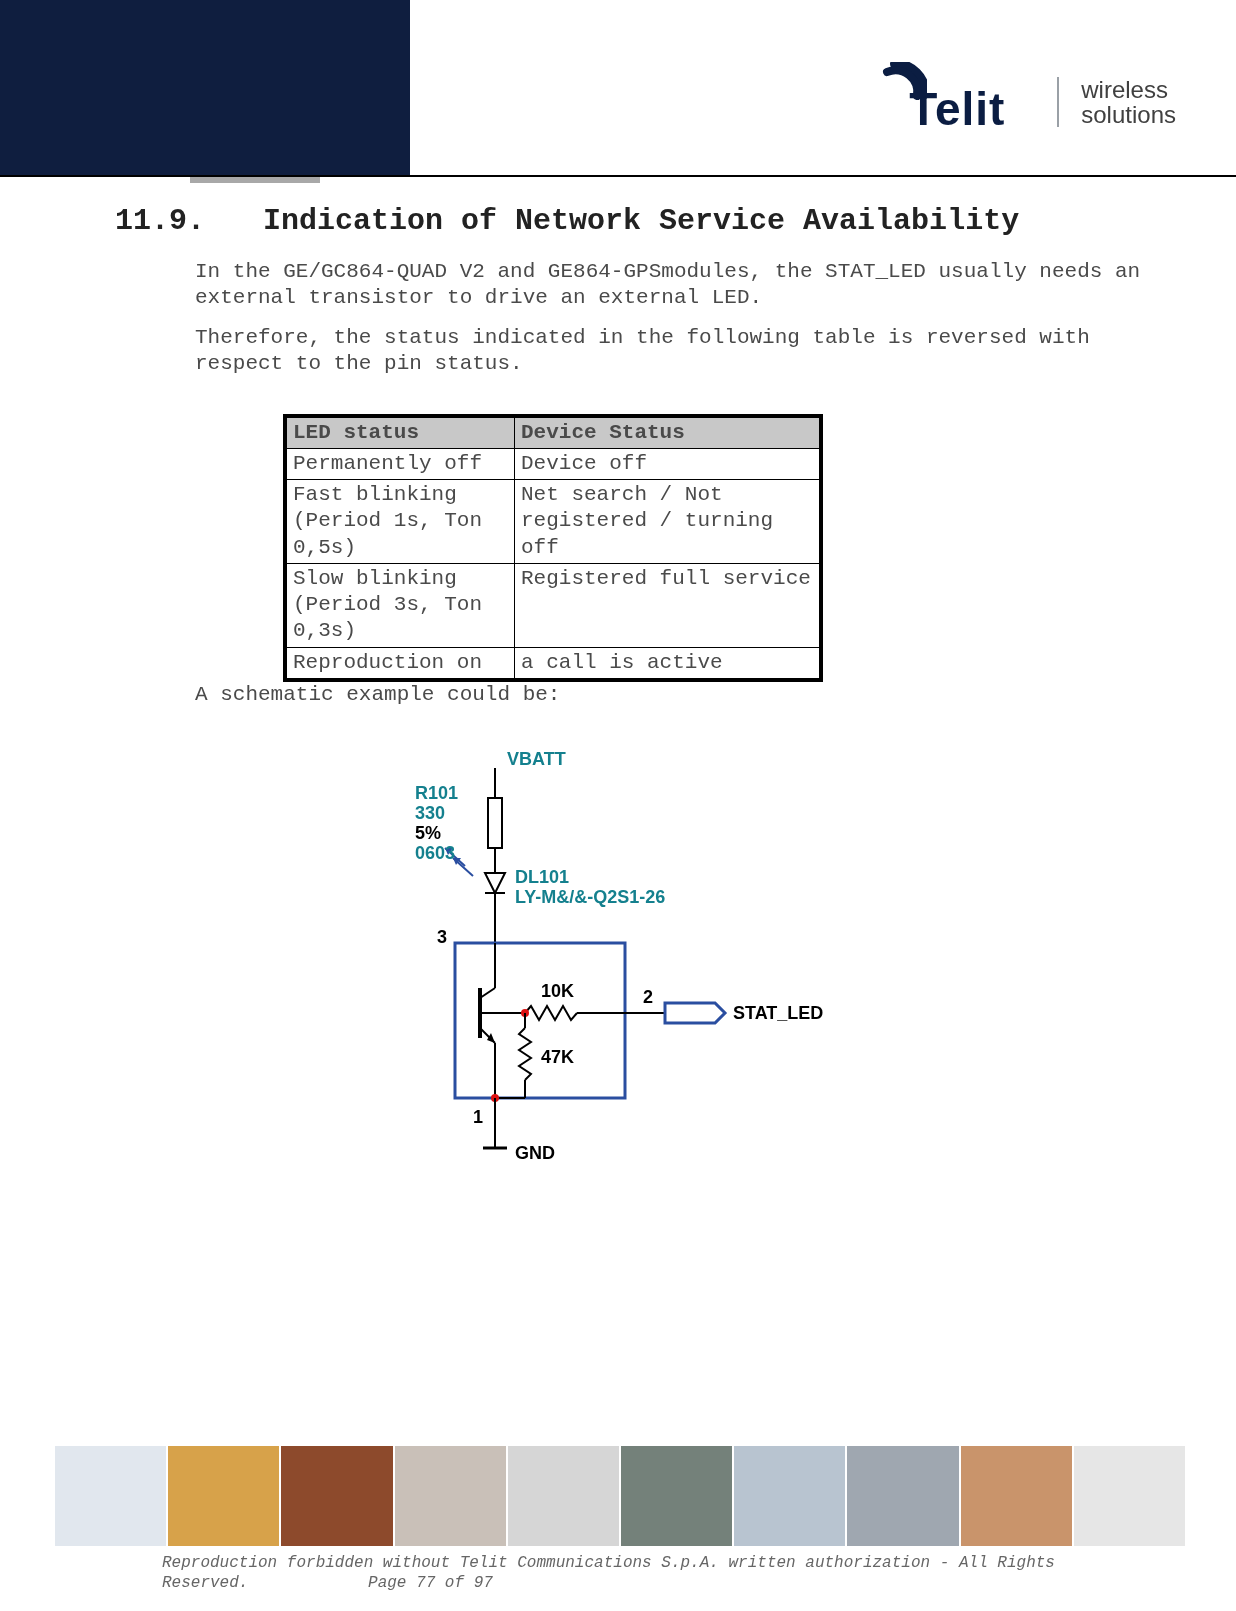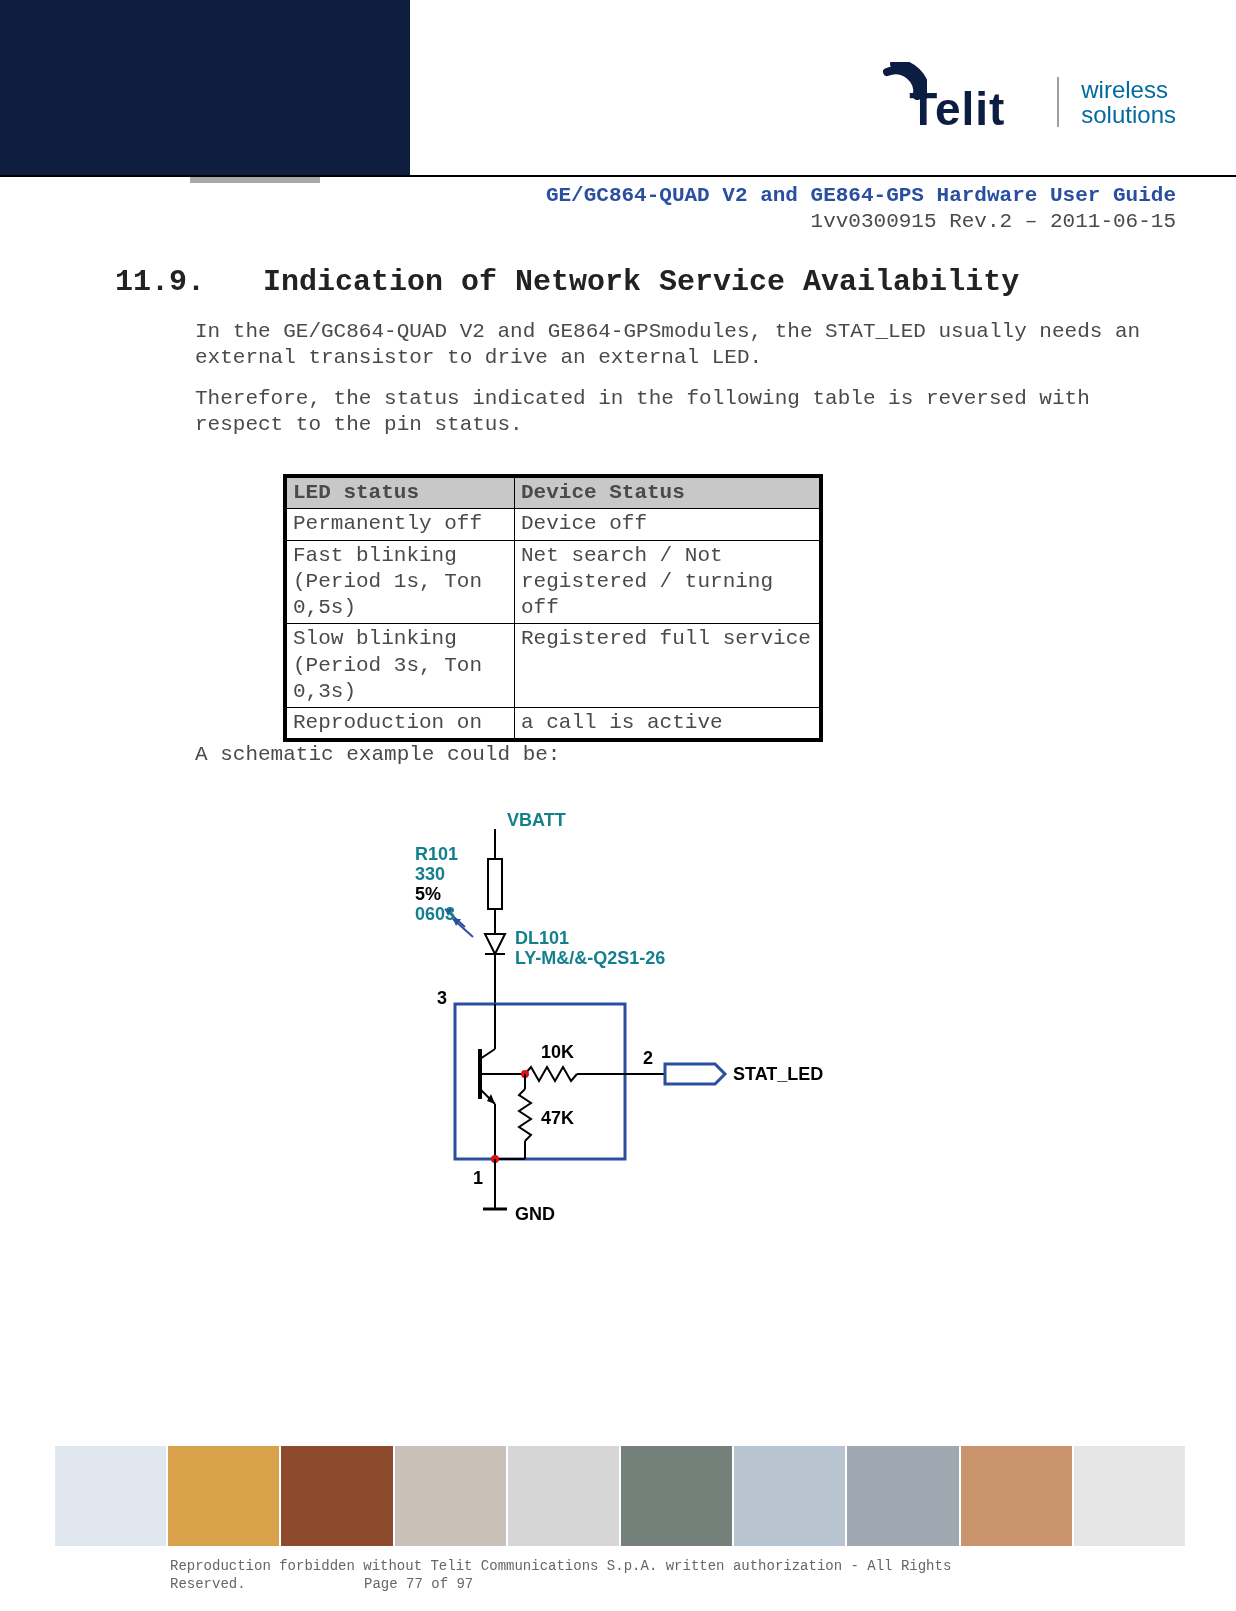--- a/index.html
+++ b/index.html
@@ -53,21 +53,21 @@
   .logo-mark .glyph svg { width:100%; height:100%; }
   .logo-mark .word {
     position:absolute; left:46px; bottom:4px;
     font-family:"Trebuchet MS","Segoe UI",Arial,sans-serif;
     font-weight:700; font-size:46px; letter-spacing:1px;
     color:#0b1d42;
   }
   .logo-tag {
     font-family:"Trebuchet MS","Segoe UI",Arial,sans-serif;
     font-size:24px; font-weight:300; line-height:1.05;
-    color:#0369a1; padding-left:22px;
+    color:#404040; padding-left:22px;
     border-left:2px solid #9aa0a6;
   }
 
   
   .runhead {
     text-align:right;
     padding:8px 60px 0 0;
     font-family:"Courier New", Courier, monospace;
     font-size:21px;
   }
@@ -125,23 +125,24 @@
   
   .footer-strip {
     position:absolute; left:55px; bottom:65px;
     width:1130px; height:100px;
     display:flex;
   }
   .footer-strip .tile { flex:1; }
   .footer-strip .tile + .tile { margin-left:2px; }
 
   .footer-text {
-    position:absolute; left:170px; bottom:18px;
-    font-size:14px; color:#666; line-height:1.25;
+    position:absolute; left:162px; bottom:18px;
+    font-size:16px; color:#666; line-height:1.25;
     width:1000px;
+    font-style:italic;
   }
   .footer-text .page-of { display:inline-block; margin-left:110px; }
 </style>
 </head>
 <body>
 
 <div class="page">
 
   <div class="banner">
     <div class="navy-block"></div>
@@ -158,24 +159,20 @@
         </span>
         <span class="word">Telit</span>
       </div>
       <div class="logo-tag">
         <span>wireless</span><br>
         <span>solutions</span>
       </div>
     </div>
   </div>
 
-  <div class="runhead">
-    <div class="title">GE/GC864-QUAD V2 and GE864-GPS Hardware User Guide</div>
-    <div class="rev">1vv0300915 Rev.2 – 2011-06-15</div>
-  </div>
 
   <div class="content">
     <h2 class="section">
       <span class="num">11.9.</span>
       <span>Indication of Network Service Availability</span>
     </h2>
 
     <p>In the GE/GC864-QUAD V2 and GE864-GPSmodules, the STAT_LED usually needs an external transistor to drive an external LED.</p>
     <p>Therefore, the status indicated in the following table is reversed with respect to the pin status.</p>
 

